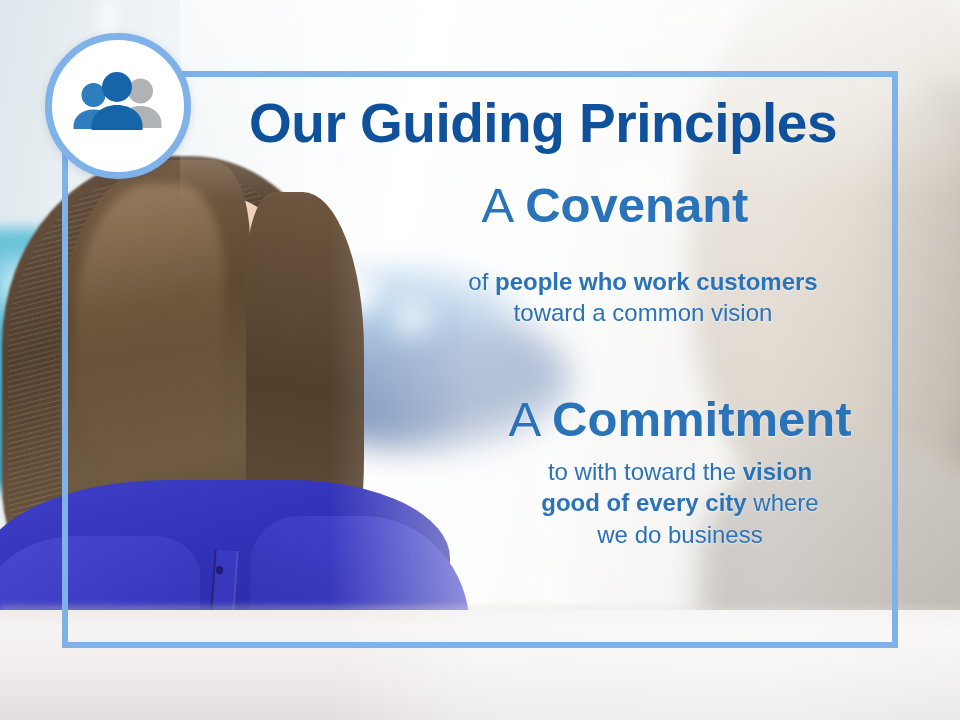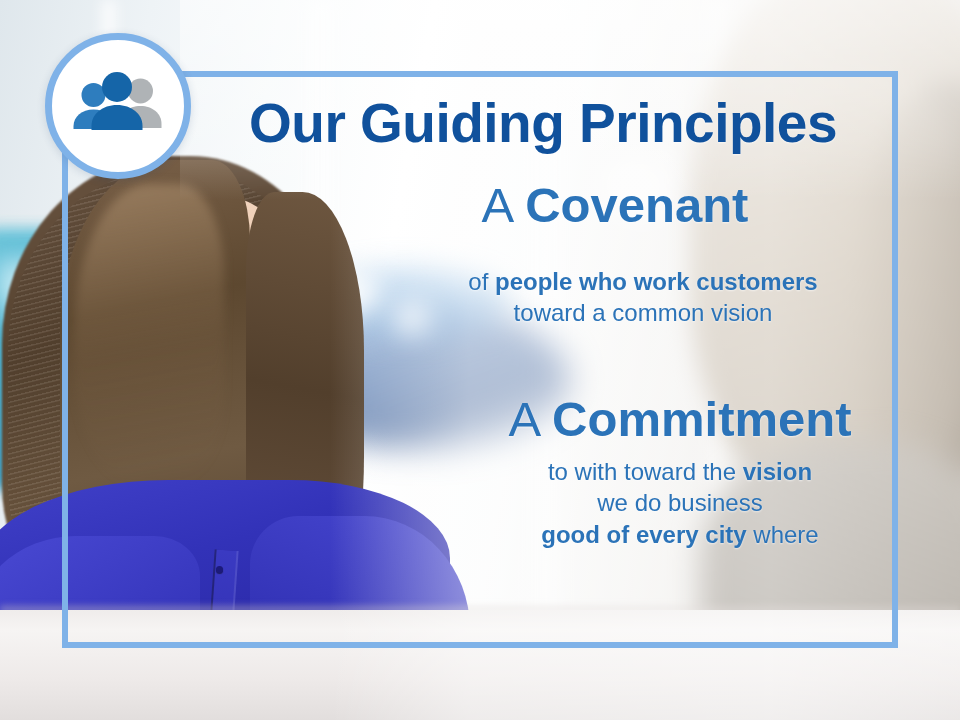--- a/index.html
+++ b/index.html
@@ -502,19 +502,19 @@
           <span class="ln"><span>toward a common vision</span></span>
         </div>
     </div>
 
     <div class="block b-commitment">
       <div class="headline">
         <span class="art">A </span><span class="word">Commitment</span>
       </div>
       <div class="sub">
           <span class="ln"><span>to with toward the </span><b>vision</b></span>
+          <span class="ln"><b>good of every city</b><span> where</span></span>
           <span class="ln"><span>we do business</span></span>
-          <span class="ln"><b>good of every city</b><span> where</span></span>
         </div>
     </div>
 
   </div>
 </div>
 
 </body></html>

